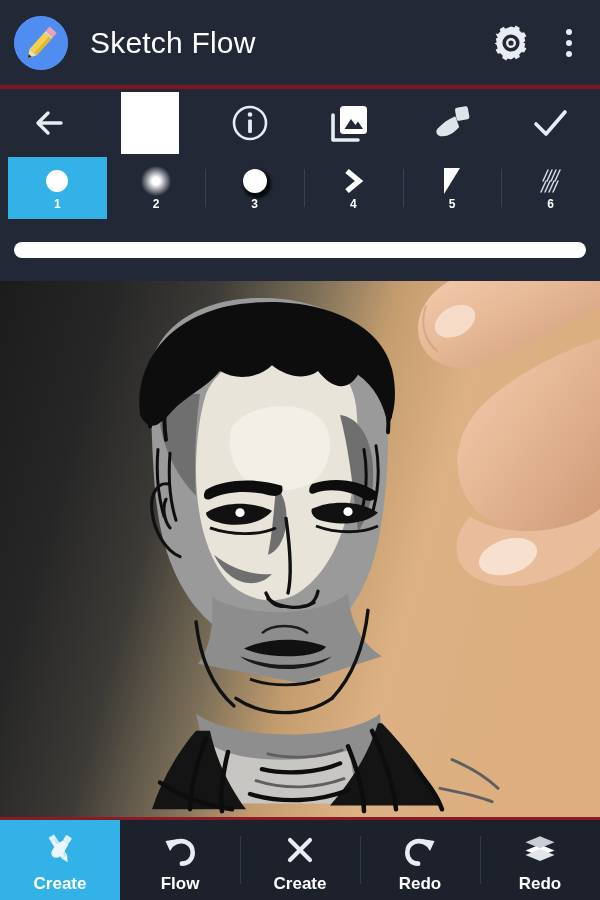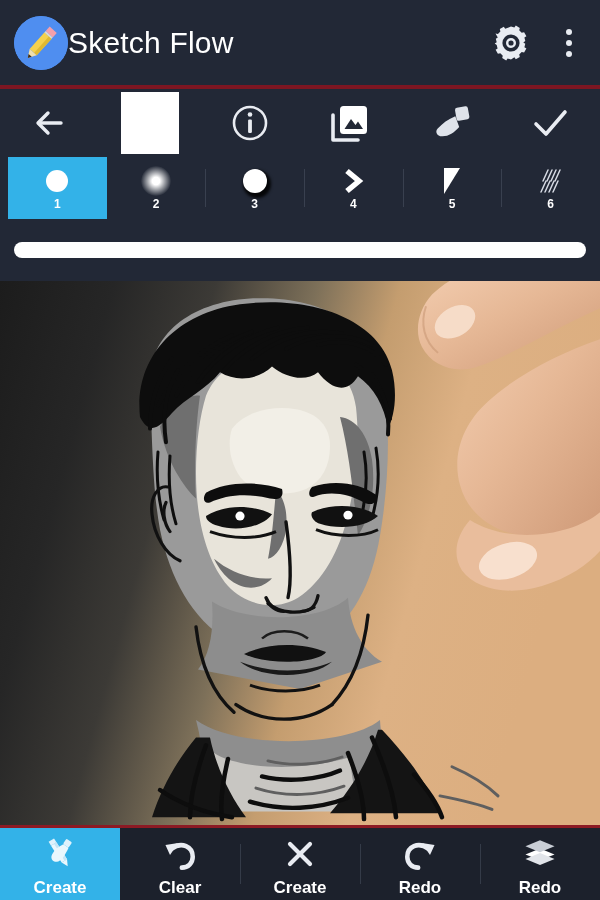--- a/index.html
+++ b/index.html
@@ -27,20 +27,21 @@
   }
   .app-icon {
     width: 54px; height: 54px; border-radius: 50%;
     background: #4f8ef0;
     position: relative; flex: 0 0 auto;
     overflow: hidden;
   }
   .app-title {
     color: #ffffff;
     font-size: 30px;
+    margin-left: 22px;
     letter-spacing: .2px;
     white-space: nowrap;
     flex: 1 1 auto;
   }
   .gear-wrap { width: 46px; height: 46px; flex: 0 0 auto; margin-right: 22px; }
   .kebab {
     width: 26px; height: 46px; flex: 0 0 auto;
     display: flex; flex-direction: column;
     align-items: center; justify-content: center; gap: 5px;
   }
@@ -123,21 +124,21 @@
     position: relative; flex: 1 1 auto; overflow: hidden;
     background: linear-gradient(100deg,
         #1d1d1d 0%, #242424 14%, #3a3937 30%,
         #6d6354 48%, #c39c6e 63%, #ddb183 76%,
         #e6bd92 88%, #ddb084 100%);
   }
   .canvas svg { position: absolute; inset: 0; width: 100%; height: 100%; display: block; }
 
   
   .bottombar {
-    height: 72px; background: #1c212c;
+    height: 80px; background: #1c212c;
     display: flex; align-items: stretch; flex: 0 0 auto;
   }
   .navitem {
     flex: 1 1 0;
     display: flex; flex-direction: column;
     align-items: center; justify-content: center;
     gap: 4px; position: relative;
   }
   .navitem.active { background: #33b2e8; }
   .navitem + .navitem::before {
@@ -484,21 +485,21 @@
       <span class="nav-label">Create</span>
     </div>
 
     <div class="navitem">
       <span class="nav-glyph">
         <svg viewBox="0 0 44 44" width="40" height="40">
           <path d="M13 16 C24 8 36 14 36 25 C36 32 31 37 24 37" fill="none" stroke="#e9ecf2" stroke-width="5" stroke-linecap="round"></path>
           <polygon points="6,12 20,10 11,23" fill="#e9ecf2"></polygon>
         </svg>
       </span>
-      <span class="nav-label">Clear</span>
+      <span class="nav-label">Flow</span>
     </div>
 
     <div class="navitem">
       <span class="nav-glyph">
         <svg viewBox="0 0 44 44" width="40" height="40">
           <g stroke="#e9ecf2" stroke-width="4.6" stroke-linecap="round">
             <line x1="11" y1="11" x2="33" y2="33"></line>
             <line x1="33" y1="11" x2="11" y2="33"></line>
           </g>
         </svg>

